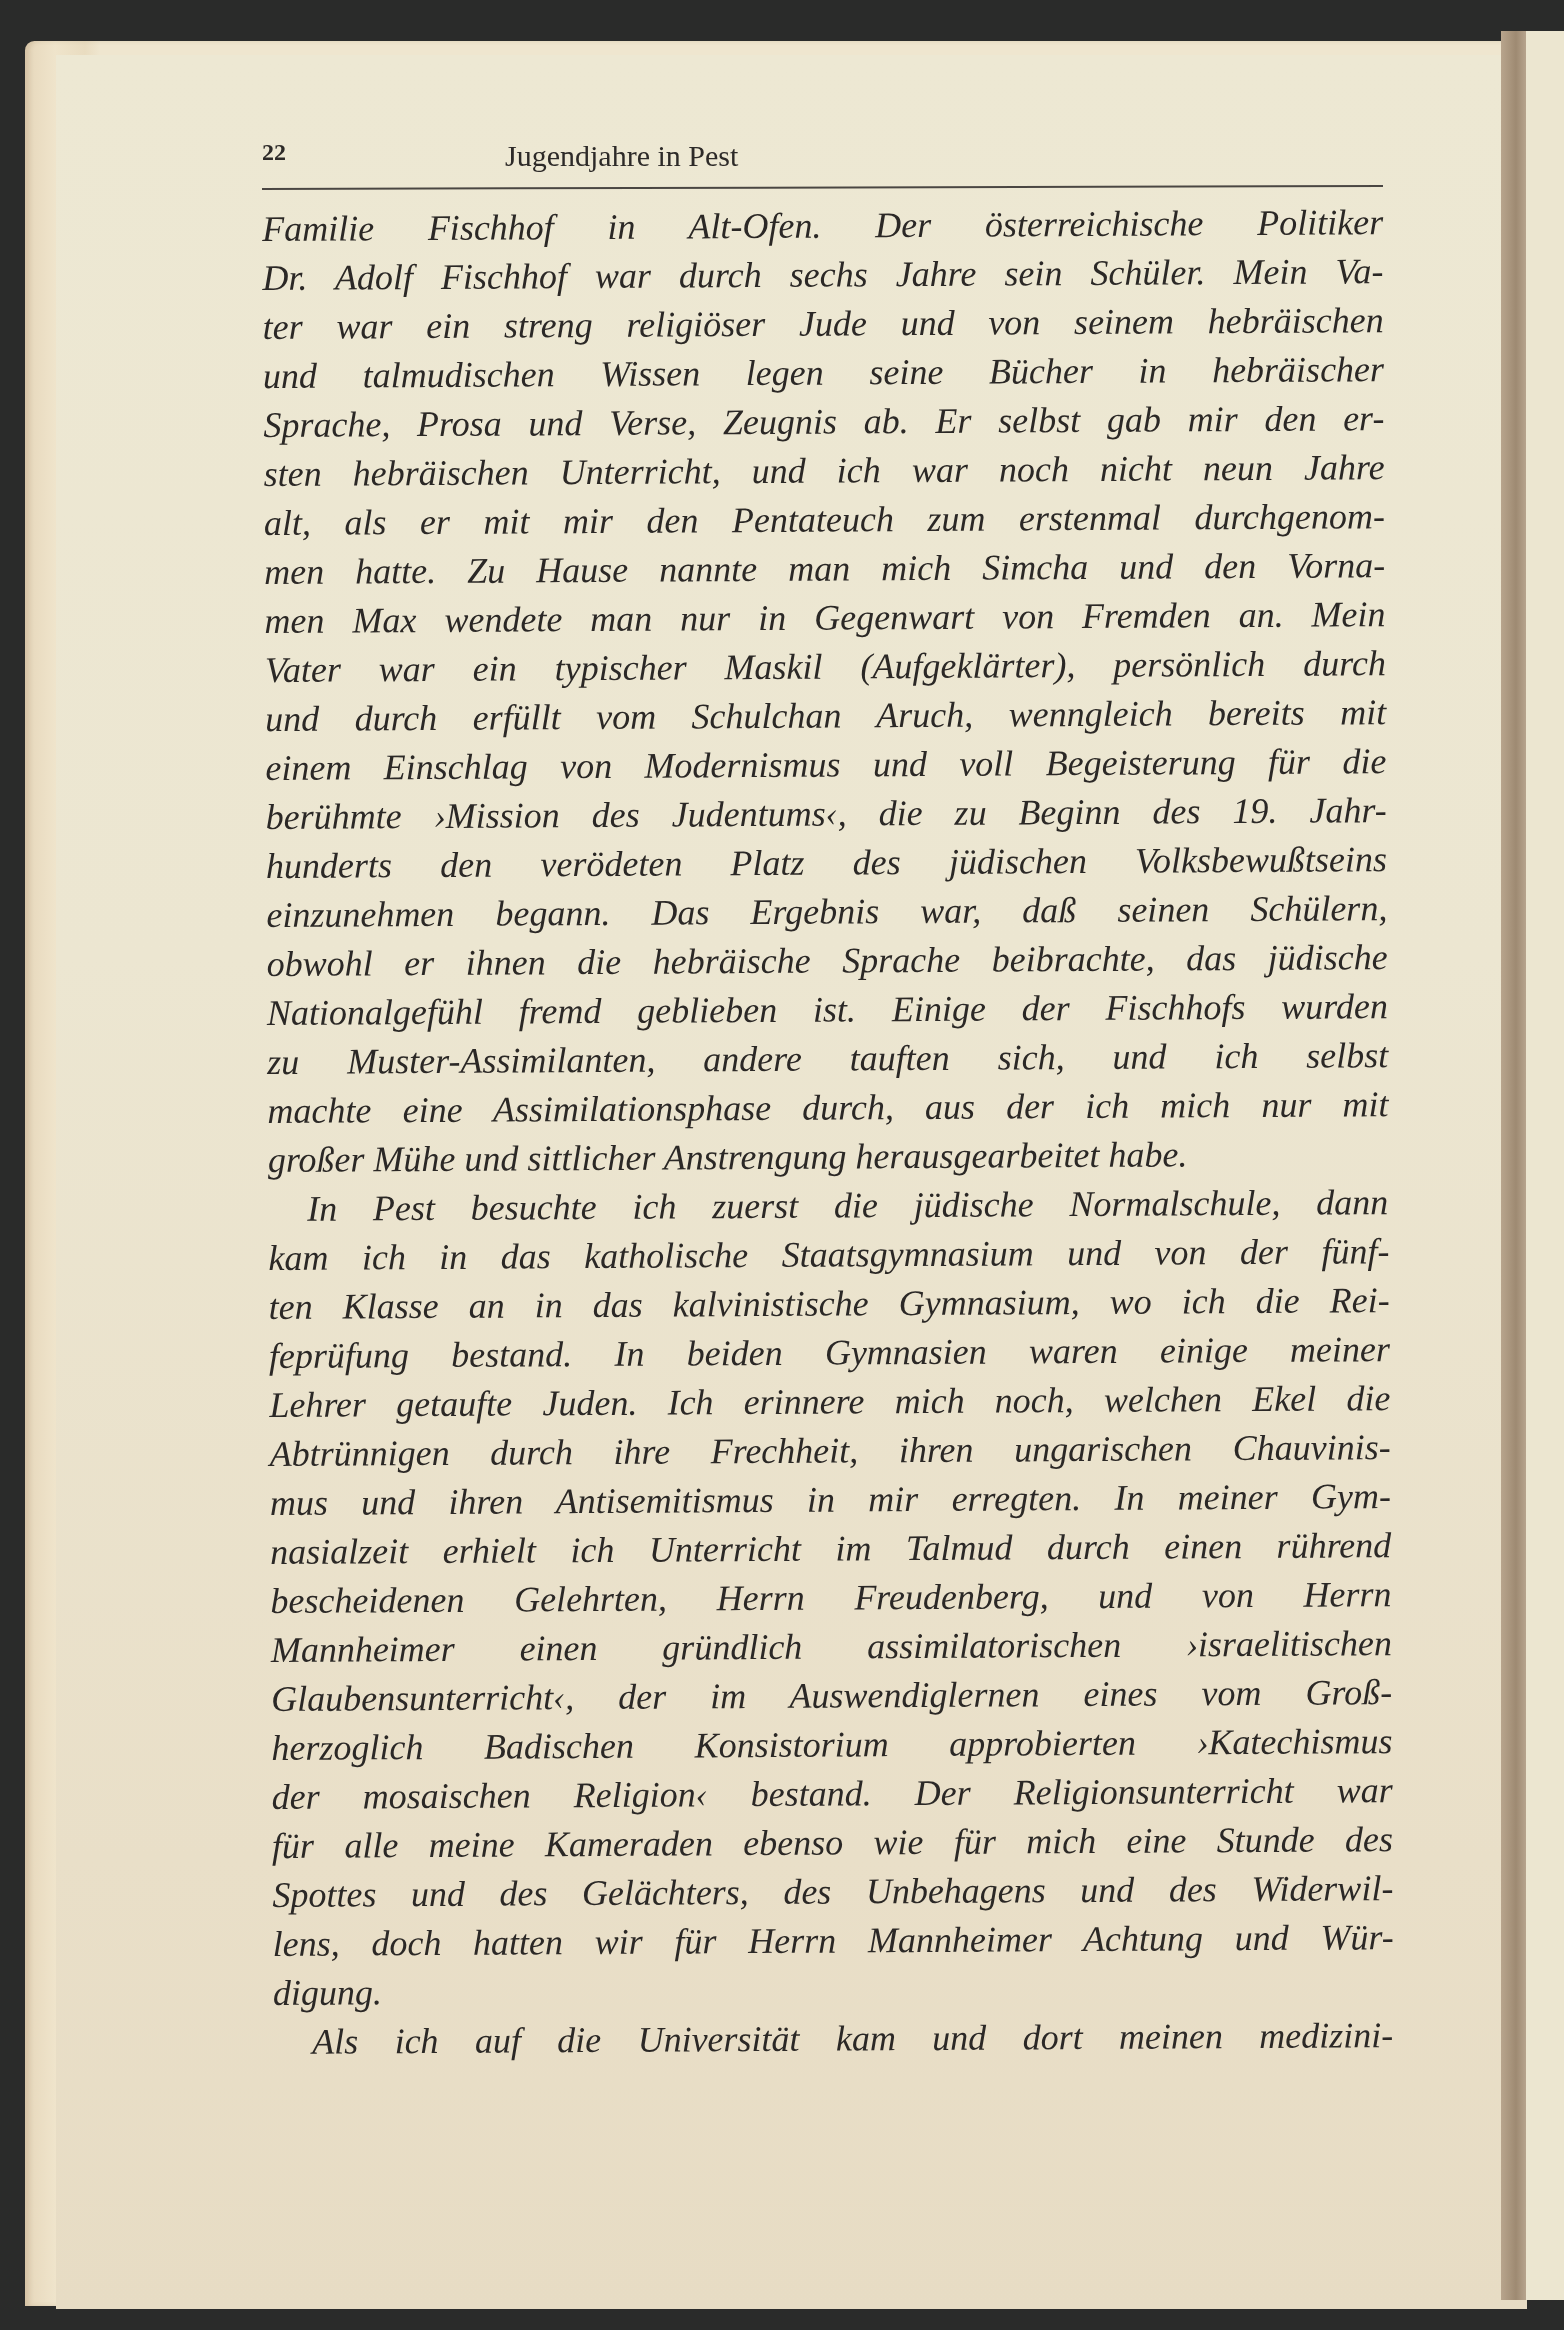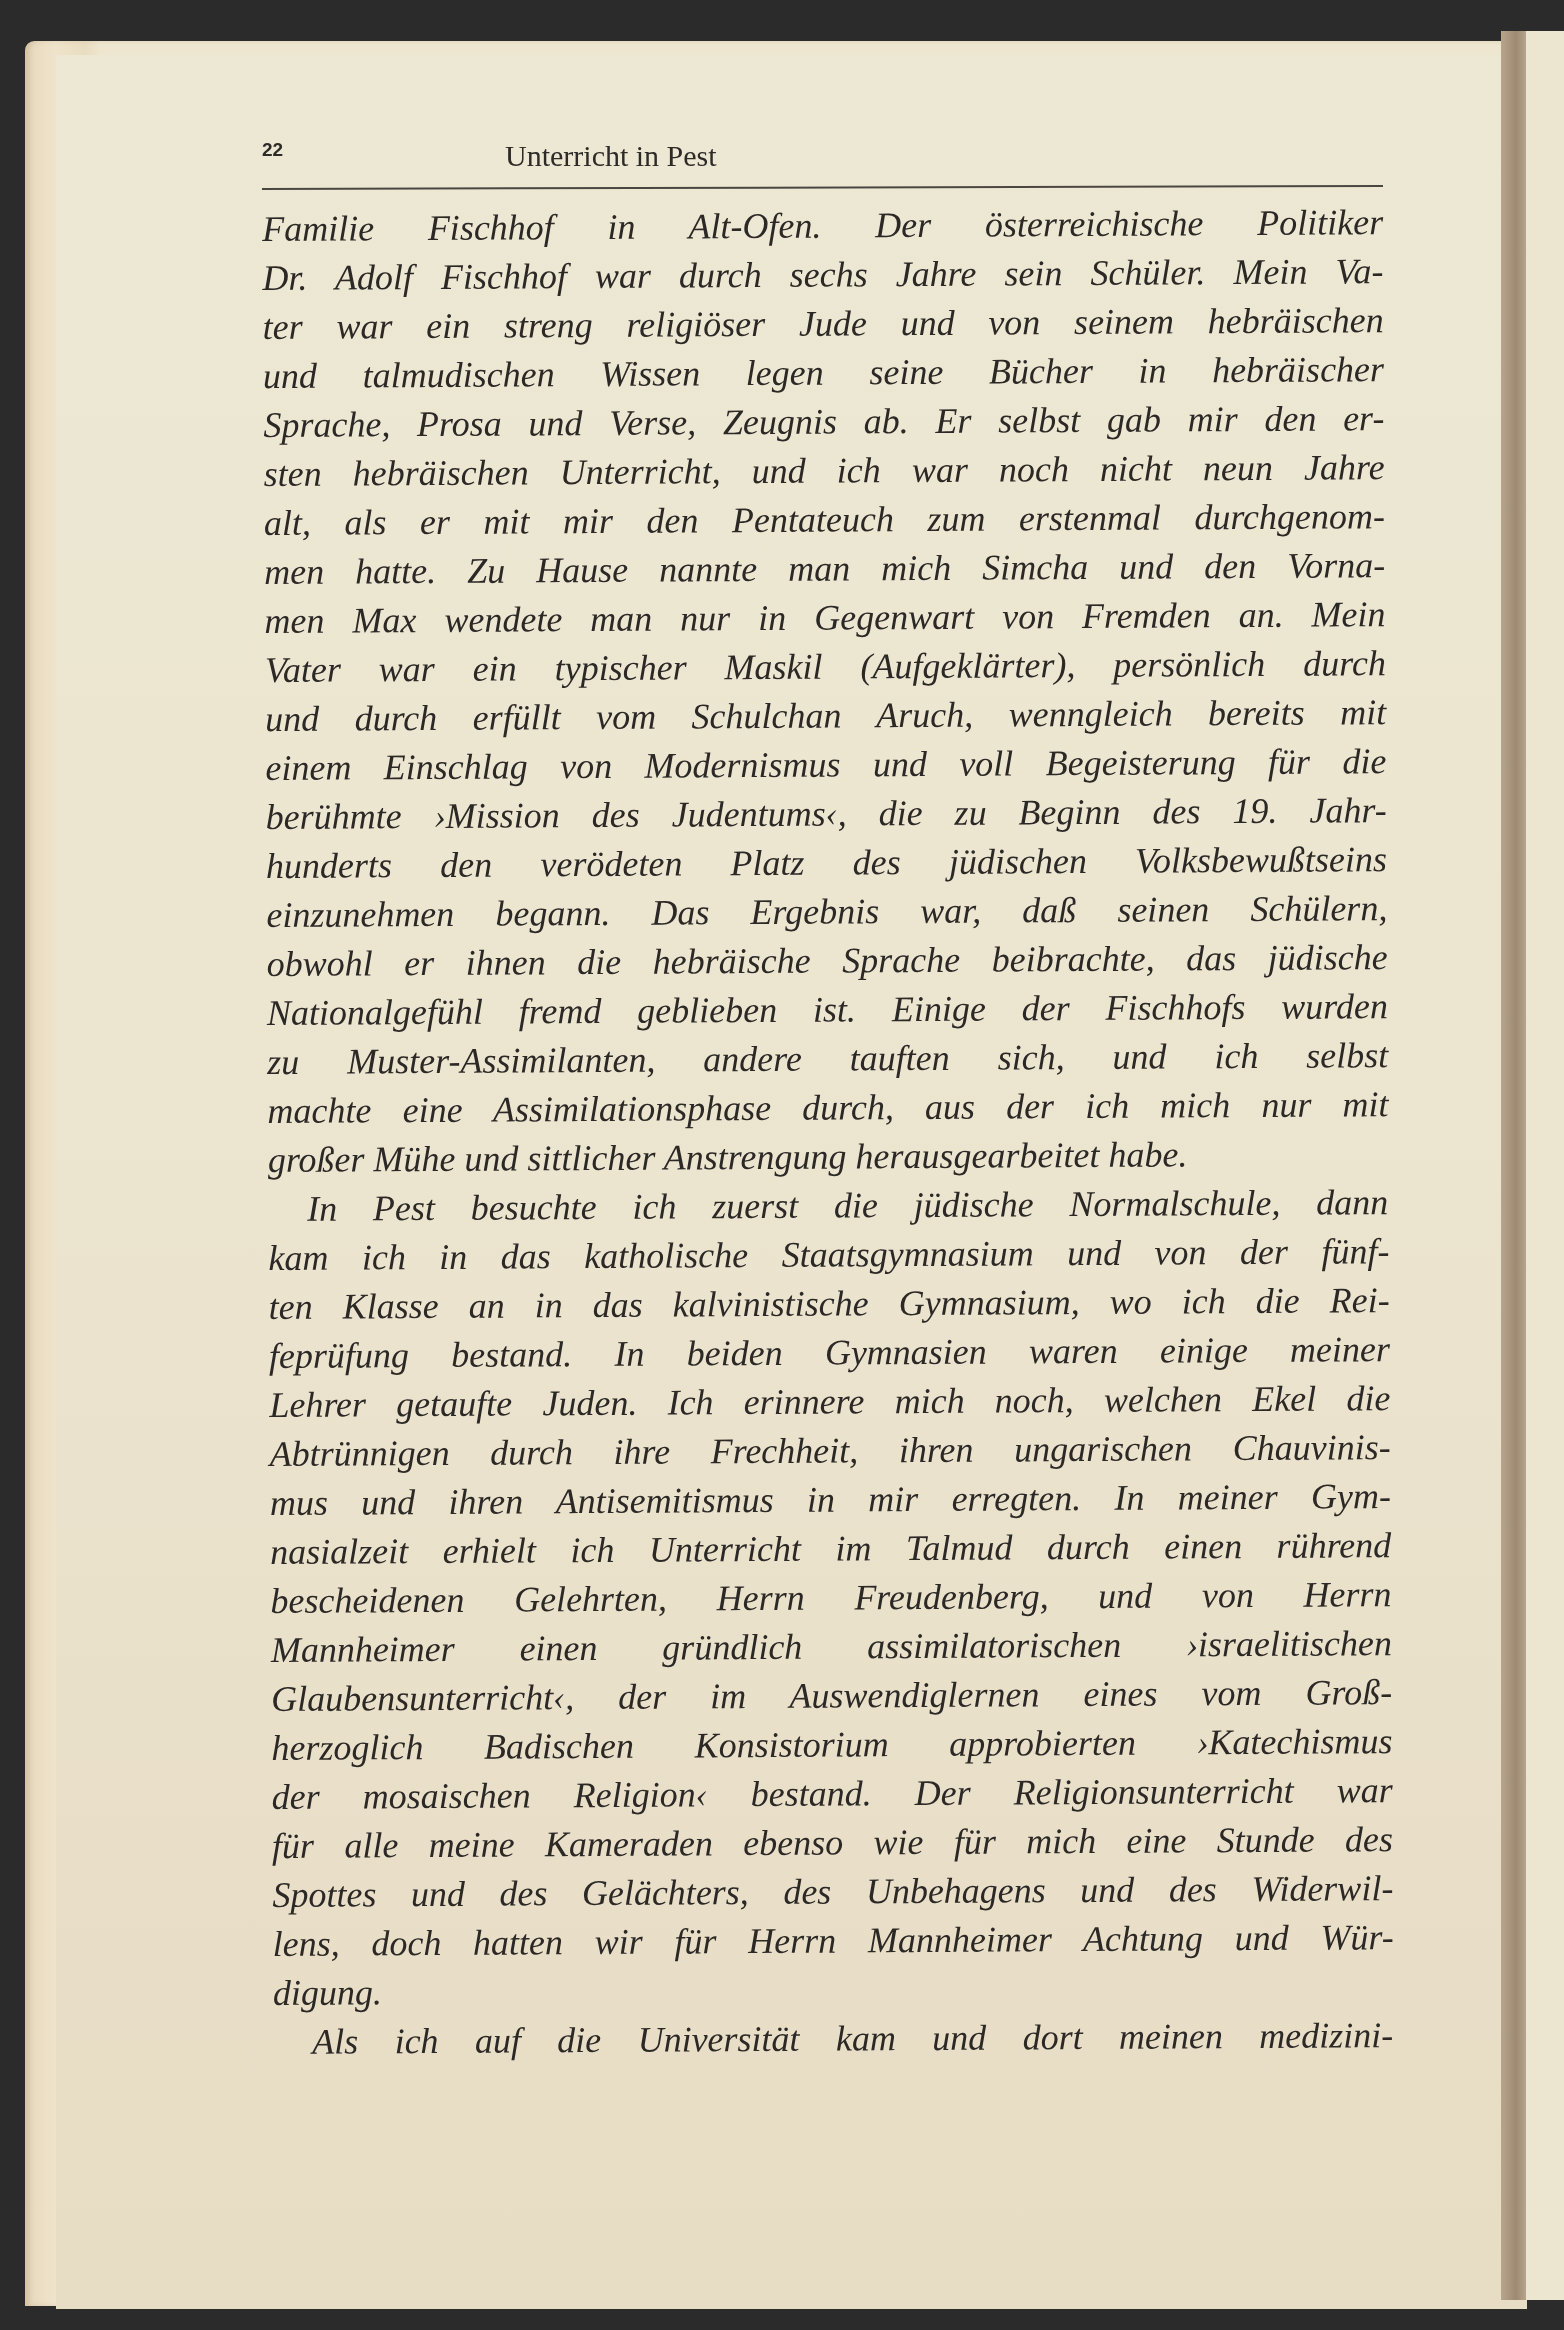--- a/index.html
+++ b/index.html
@@ -25,22 +25,22 @@
   }
   .right-page {
     position: absolute; left: 1526px; top: 31px; width: 39px; height: 2269px;
     background: #ece6d0;
   }
   .header {
     position: absolute; left: 262px; top: 139px; width: 1121px; height: 47px;
   }
   .page-number {
     position: absolute; left: 0; top: 0;
-    font-family: Liberation Sans, sans-serif; font-weight: bold;
-    font-size: 19px; color: #2d2a28;
+    font-family: Liberation Serif, serif; font-weight: bold;
+    font-size: 24px; color: #2d2a28;
   }
   .running-title {
     position: absolute; left: 243px; top: 0;
     font-family: "Liberation Serif", serif;
     font-size: 30px; color: #2d2a28;
   }
   .header-rule {
     position: absolute; left: 262px; top: 188px; width: 1121px; height: 0;
     border-top: 2.3px solid #4a4642;
     transform: rotate(-0.15deg); transform-origin: left;
@@ -62,21 +62,21 @@
 </head>
 <body>
 
 <div class="page-stack"></div>
 <div class="page"></div>
 <div class="right-gutter"></div>
 <div class="right-page"></div>
 
 <div class="header">
   <span class="page-number">22</span>
-  <span class="running-title">Unterricht in Pest</span>
+  <span class="running-title">Jugendjahre in Pest</span>
 </div>
 <div class="header-rule"></div>
 
 <div class="body-text">
   <div class="paragraph">
     <span class="line">Familie Fischhof in Alt-Ofen. Der österreichische Politiker</span>
     <span class="line">Dr. Adolf Fischhof war durch sechs Jahre sein Schüler. Mein Va-</span>
     <span class="line">ter war ein streng religiöser Jude und von seinem hebräischen</span>
     <span class="line">und talmudischen Wissen legen seine Bücher in hebräischer</span>
     <span class="line">Sprache, Prosa und Verse, Zeugnis ab. Er selbst gab mir den er-</span>

